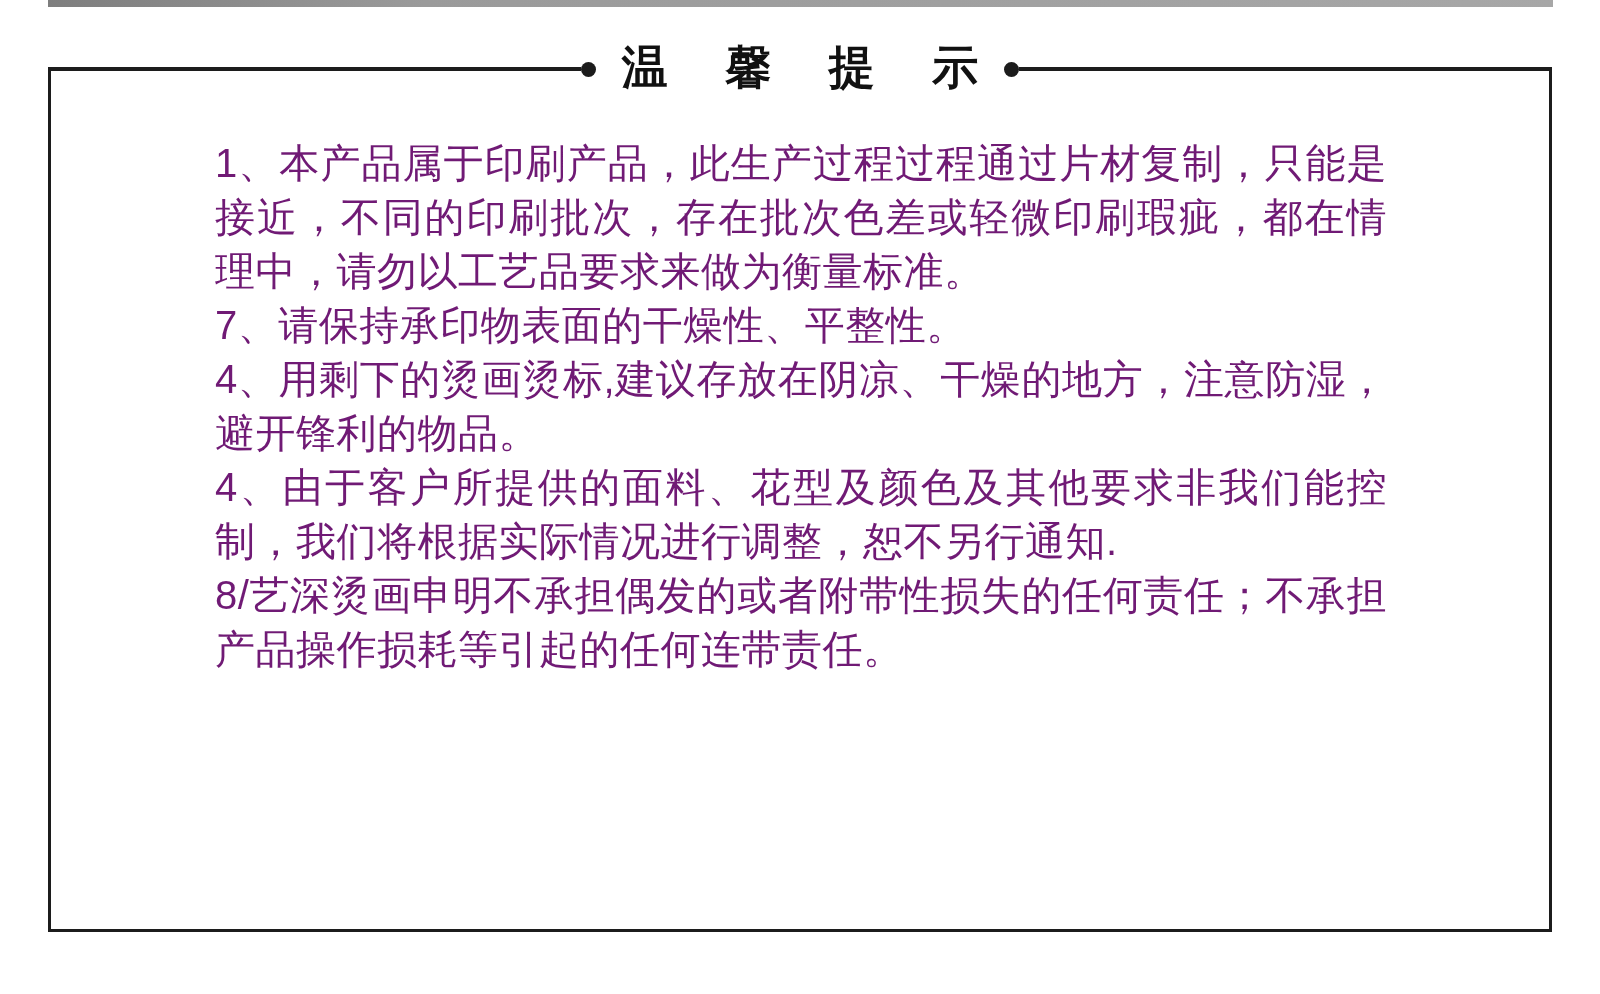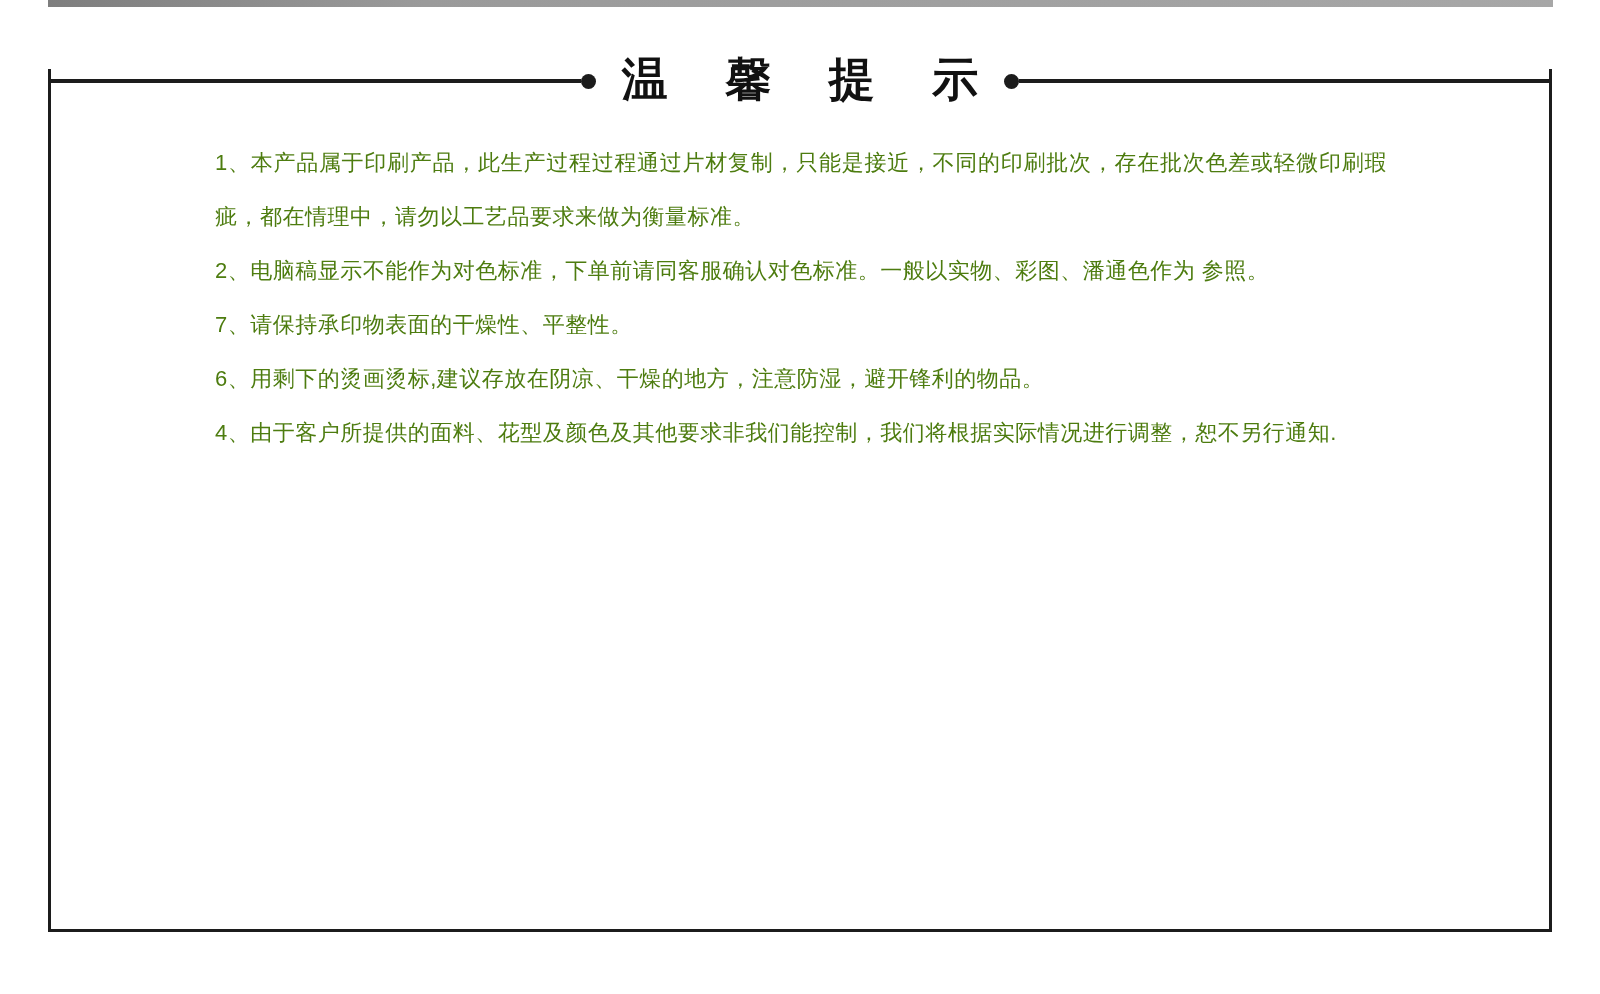--- a/index.html
+++ b/index.html
@@ -29,21 +29,20 @@
     border-bottom: 3px solid #1c1c1c;
     background: #ffffff;
   }
 
   .box-header {
     position: absolute;
     left: -3px; right: -3px; top: -29px;
     height: 58px;
     display: flex;
     align-items: center;
-    margin-top: 12px;
   }
   .header-rule {
     flex: 1 1 0;
     height: 4px;
     background: #1c1c1c;
   }
   .header-dot {
     width: 15px; height: 15px;
     border-radius: 50%;
     background: #1c1c1c;
@@ -61,24 +60,24 @@
     padding-bottom: 4px;
   }
 
   .notice-body {
     position: absolute;
     left: 164px; top: 67px;
     width: 1172px;
   }
   .notice-item {
     margin: 0;
-    font-size: 22px;
+    font-size: 40px;
     line-height: 54px;
     text-align: justify;
-    color: #4d7c0f;
+    color: #701a75;
     letter-spacing: 0.5px;
   }
 </style>
 </head>
 <body>
 
 <div class="top-bar"></div>
 
 <div class="notice-box">
 
@@ -86,19 +85,19 @@
     <div class="header-rule"></div>
     <div class="header-dot"></div>
     <h1 class="notice-title">温馨提示</h1>
     <div class="header-dot"></div>
     <div class="header-rule"></div>
   </div>
 
   <div class="notice-body">
 
   <p class="notice-item">1、本产品属于印刷产品，此生产过程过程通过片材复制，只能是接近，不同的印刷批次，存在批次色差或轻微印刷瑕疵，都在情理中，请勿以工艺品要求来做为衡量标准。</p>
-      <p class="notice-item">2、电脑稿显示不能作为对色标准，下单前请同客服确认对色标准。一般以实物、彩图、潘通色作为 参照。</p>
       <p class="notice-item">7、请保持承印物表面的干燥性、平整性。</p>
-      <p class="notice-item">6、用剩下的烫画烫标,建议存放在阴凉、干燥的地方，注意防湿，避开锋利的物品。</p>
+      <p class="notice-item">4、用剩下的烫画烫标,建议存放在阴凉、干燥的地方，注意防湿，避开锋利的物品。</p>
       <p class="notice-item">4、由于客户所提供的面料、花型及颜色及其他要求非我们能控制，我们将根据实际情况进行调整，恕不另行通知.</p>
+      <p class="notice-item">8/艺深烫画申明不承担偶发的或者附带性损失的任何责任；不承担产品操作损耗等引起的任何连带责任。</p>
     </div>
 
 </div>
 
 </body></html>

